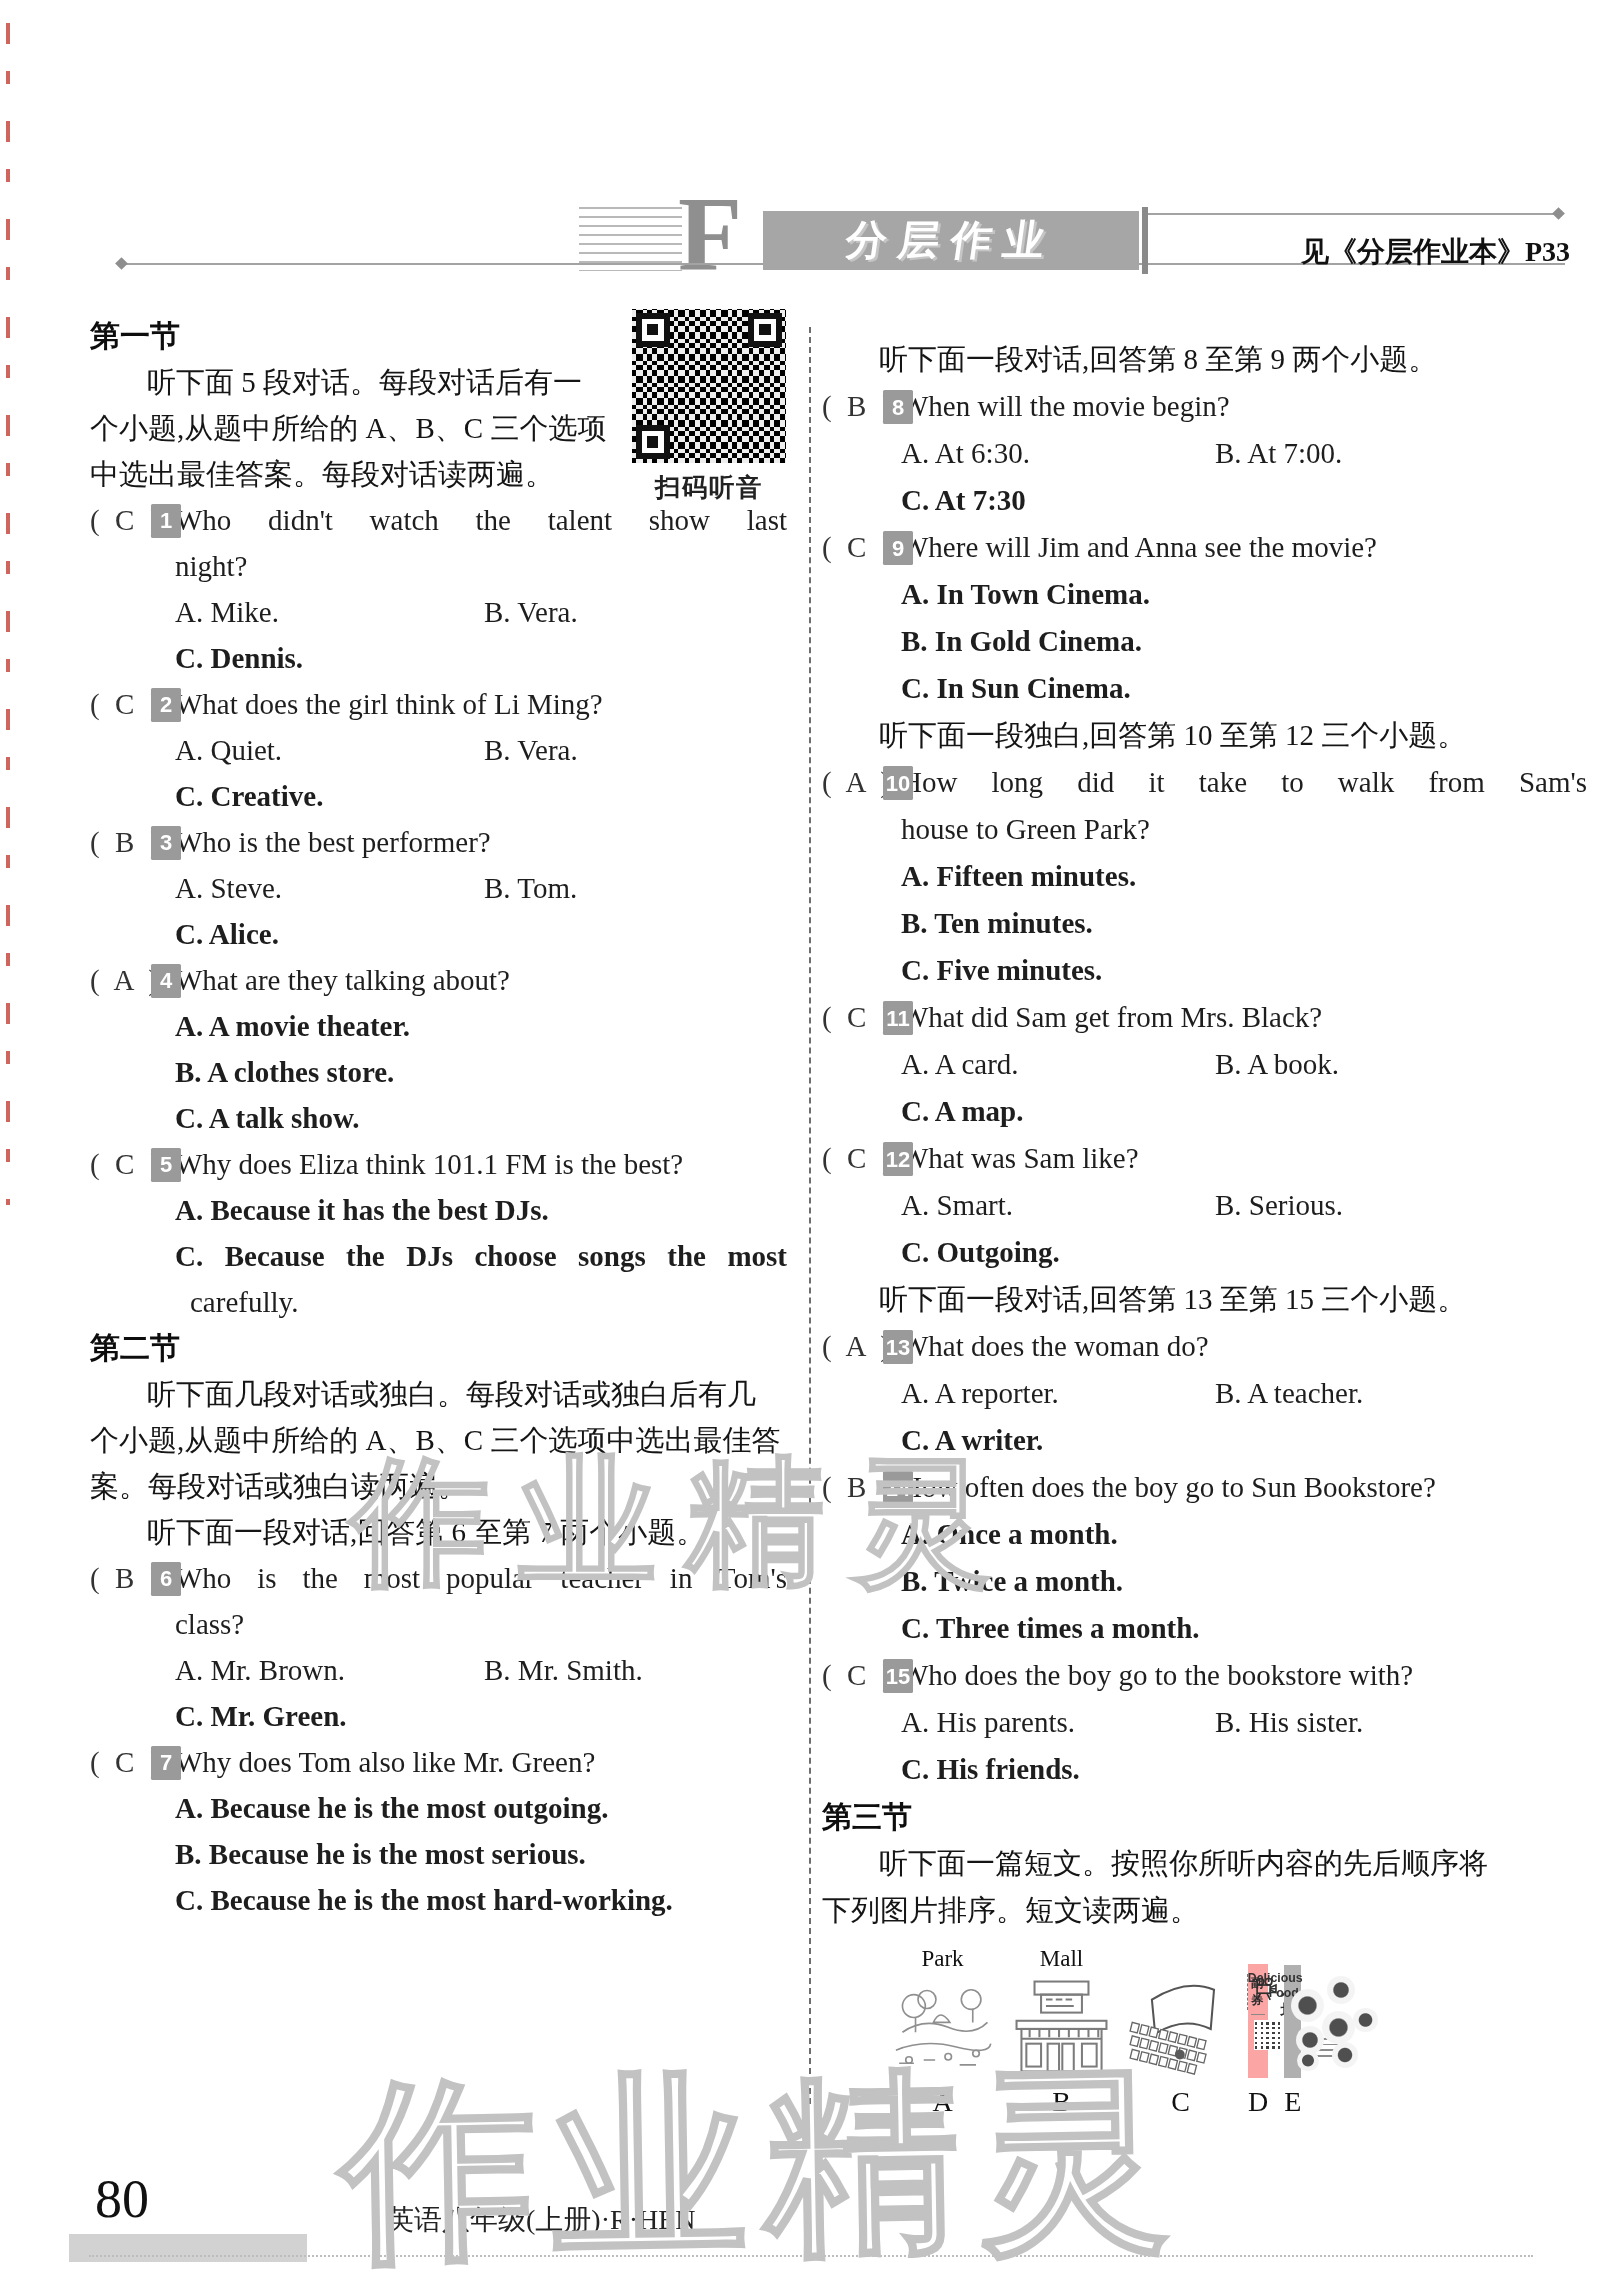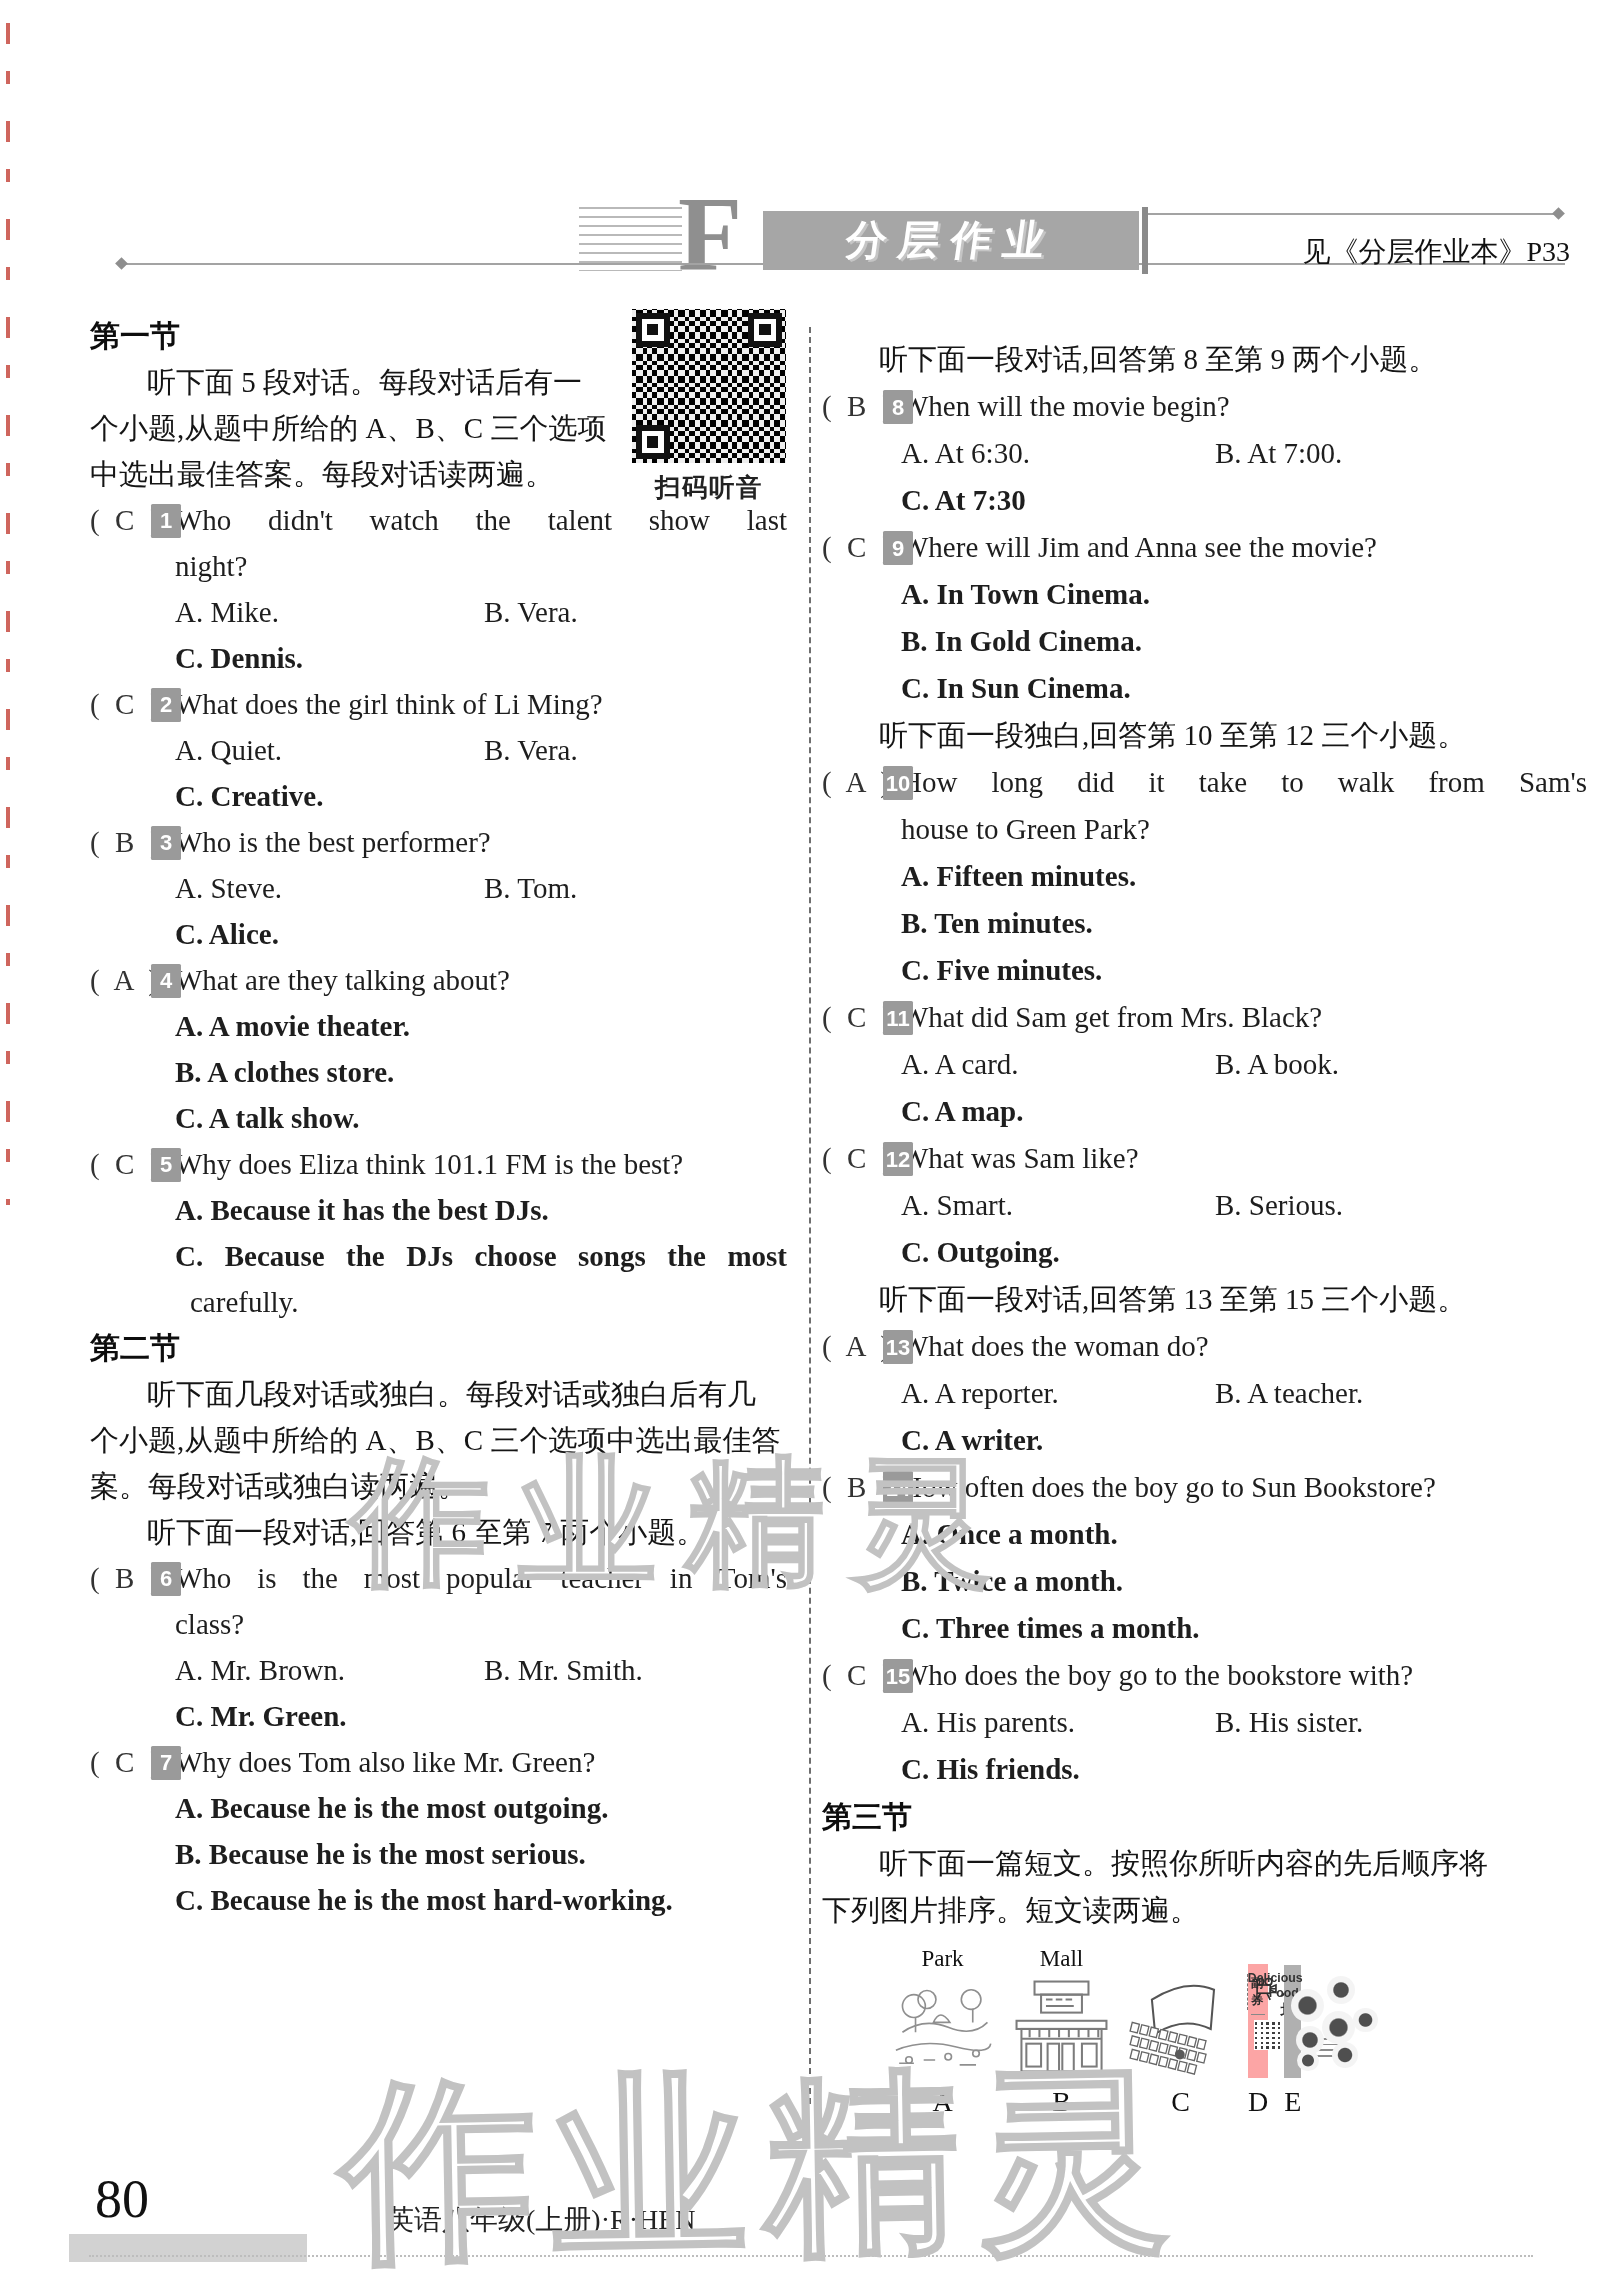--- a/index.html
+++ b/index.html
@@ -14,21 +14,21 @@
     background:repeating-linear-gradient(180deg,#b9b9b9 0 1.6px,transparent 1.6px 9px);}
   .big-f{position:absolute;left:678px;top:182px;font-size:105px;font-weight:bold;color:#8f8f8f;line-height:1;}
   .banner{position:absolute;left:763px;top:211px;width:376px;height:59px;background:#a6a6a6;z-index:2;
     display:flex;align-items:center;justify-content:center;}
   .banner-txt{color:#ffffff;font-weight:bold;font-size:41px;letter-spacing:11.5px;transform:skewX(-8deg);
     text-shadow:2.5px 1.6px 0 rgba(255,255,255,.35);}
   .banner-bar{position:absolute;left:1142px;top:207px;width:5.7px;height:67px;background:#8a8a8a;z-index:2;}
   .hline-a{position:absolute;left:121px;top:263px;width:1444px;height:1.6px;background:#a3a3a3;}
   .hline-b{position:absolute;left:1148px;top:213px;width:409px;height:1.6px;background:#a3a3a3;}
   .diamond{position:absolute;width:9px;height:9px;background:#8e8e8e;transform:rotate(45deg);}
-  .header-ref{position:absolute;right:34px;top:233px;font-size:28px;font-weight:normal;color:#111;}
+  .header-ref{position:absolute;right:34px;top:233px;font-size:28px;font-weight:bold;color:#111;}
   
   .divider{position:absolute;left:809px;top:327px;height:1777px;width:0;border-left:2.5px dashed #6d6d6d;}
   
   .qr-wrap{position:absolute;left:630px;top:308px;width:158px;z-index:3;text-align:center;}
   .qr{position:relative;width:156px;height:156px;margin:0 auto;
       background:
         repeating-linear-gradient(0deg,#111 0 5.7px,#fff 5.7px 10.7px,#111 10.7px 14.8px,#fff 14.8px 22px),
         repeating-linear-gradient(90deg,#111 0 4.9px,#fff 4.9px 11.5px,#111 11.5px 15.6px,#fff 15.6px 21.3px);
       background-blend-mode:difference;outline:4.9px solid #fff;outline-offset:-1.6px;}
   .finder{position:absolute;width:34px;height:34px;background:#fff;border:6.6px solid #111;box-sizing:border-box;}

